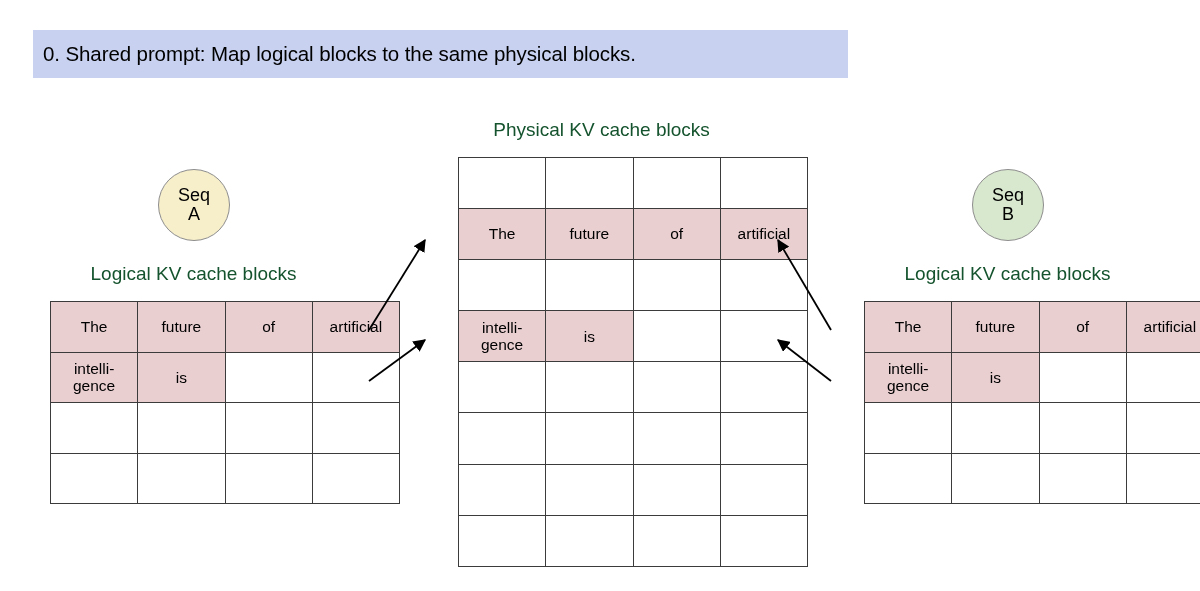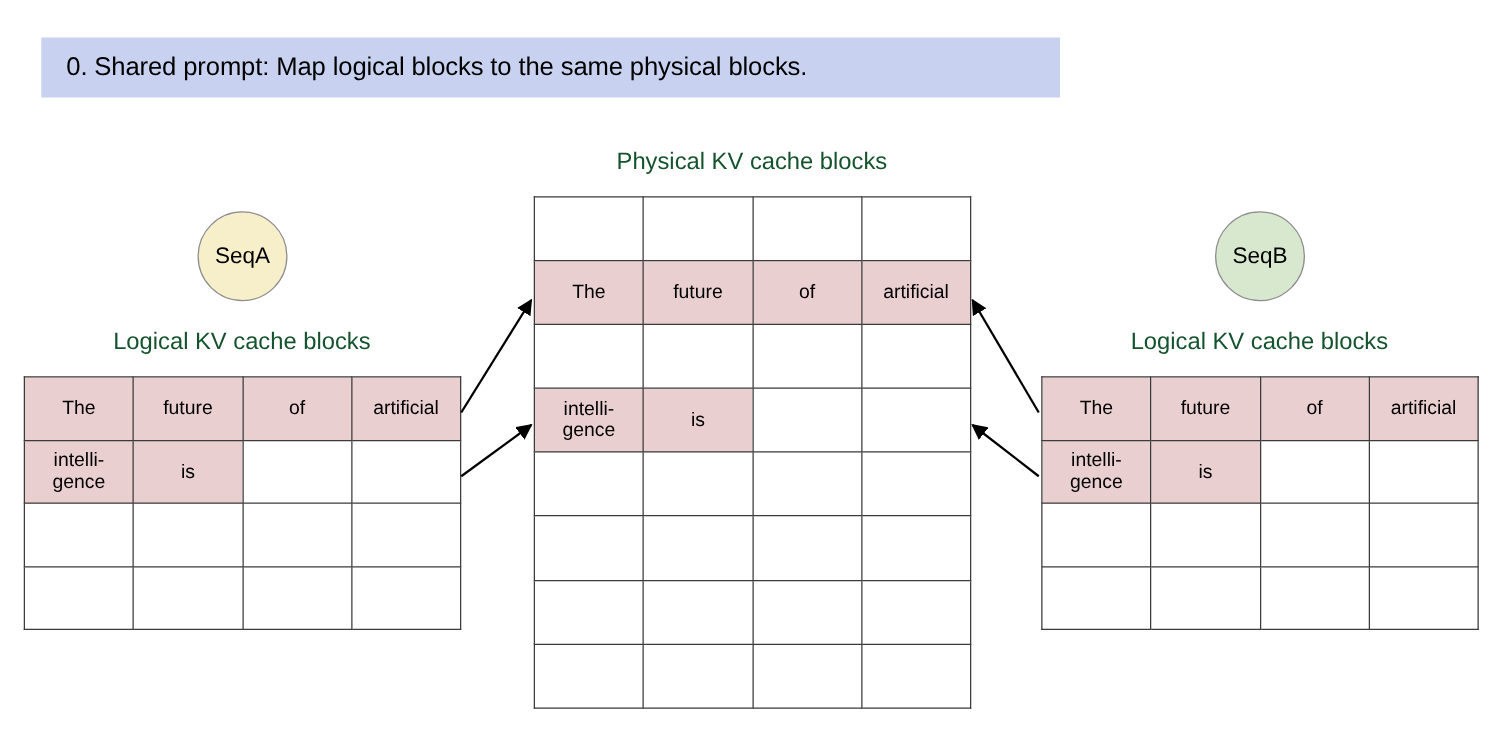--- a/index.html
+++ b/index.html
@@ -15,34 +15,35 @@
     color: #000000;
   }
 
   
   #banner {
     position: absolute;
     left: 33px; top: 30px;
     width: 815px; height: 48px;
     background: #c8d2f0;
     display: flex; align-items: center;
-    padding-left: 20px;
+    padding-left: 10px;
   }
   #banner-text {
     font-size: 20.5px;
     letter-spacing: -0.1px;
     white-space: nowrap;
     color: #000;
   }
 
   
   .kv-table {
     position: absolute;
     border-collapse: collapse;
     table-layout: fixed;
+    margin-left: 31px;
   }
   .kv-table td {
     border: 1.6px solid #3b3b3b;
     text-align: center;
     vertical-align: middle;
     font-size: 15.5px;
     line-height: 1.12;
     padding: 0 2px;
     background: #ffffff;
     color: #000;
@@ -71,21 +72,21 @@
   #physical-caption { left: 427px; top: 119px; width: 349px; text-align: center; }
   #logical-a-caption { left: 19px; top: 263px; width: 349px; text-align: center; }
   #logical-b-caption { left: 833px; top: 263px; width: 349px; text-align: center; }
 
   
   .seq-circle {
     position: absolute;
     width: 72px; height: 72px;
     border-radius: 50%;
     border: 1.4px solid #8d8d8d;
-    display: flex; flex-direction: row;
+    display: flex; flex-direction: column;
     align-items: center; justify-content: center;
     font-size: 18px; line-height: 1.08;
   }
   #seq-a-circle { left: 158px; top: 169px; background: #f7eeca; }
   #seq-b-circle { left: 972px; top: 169px; background: #d8e8ce; }
 
   
   #arrow-layer {
     position: absolute;
     left: 0; top: 0;

